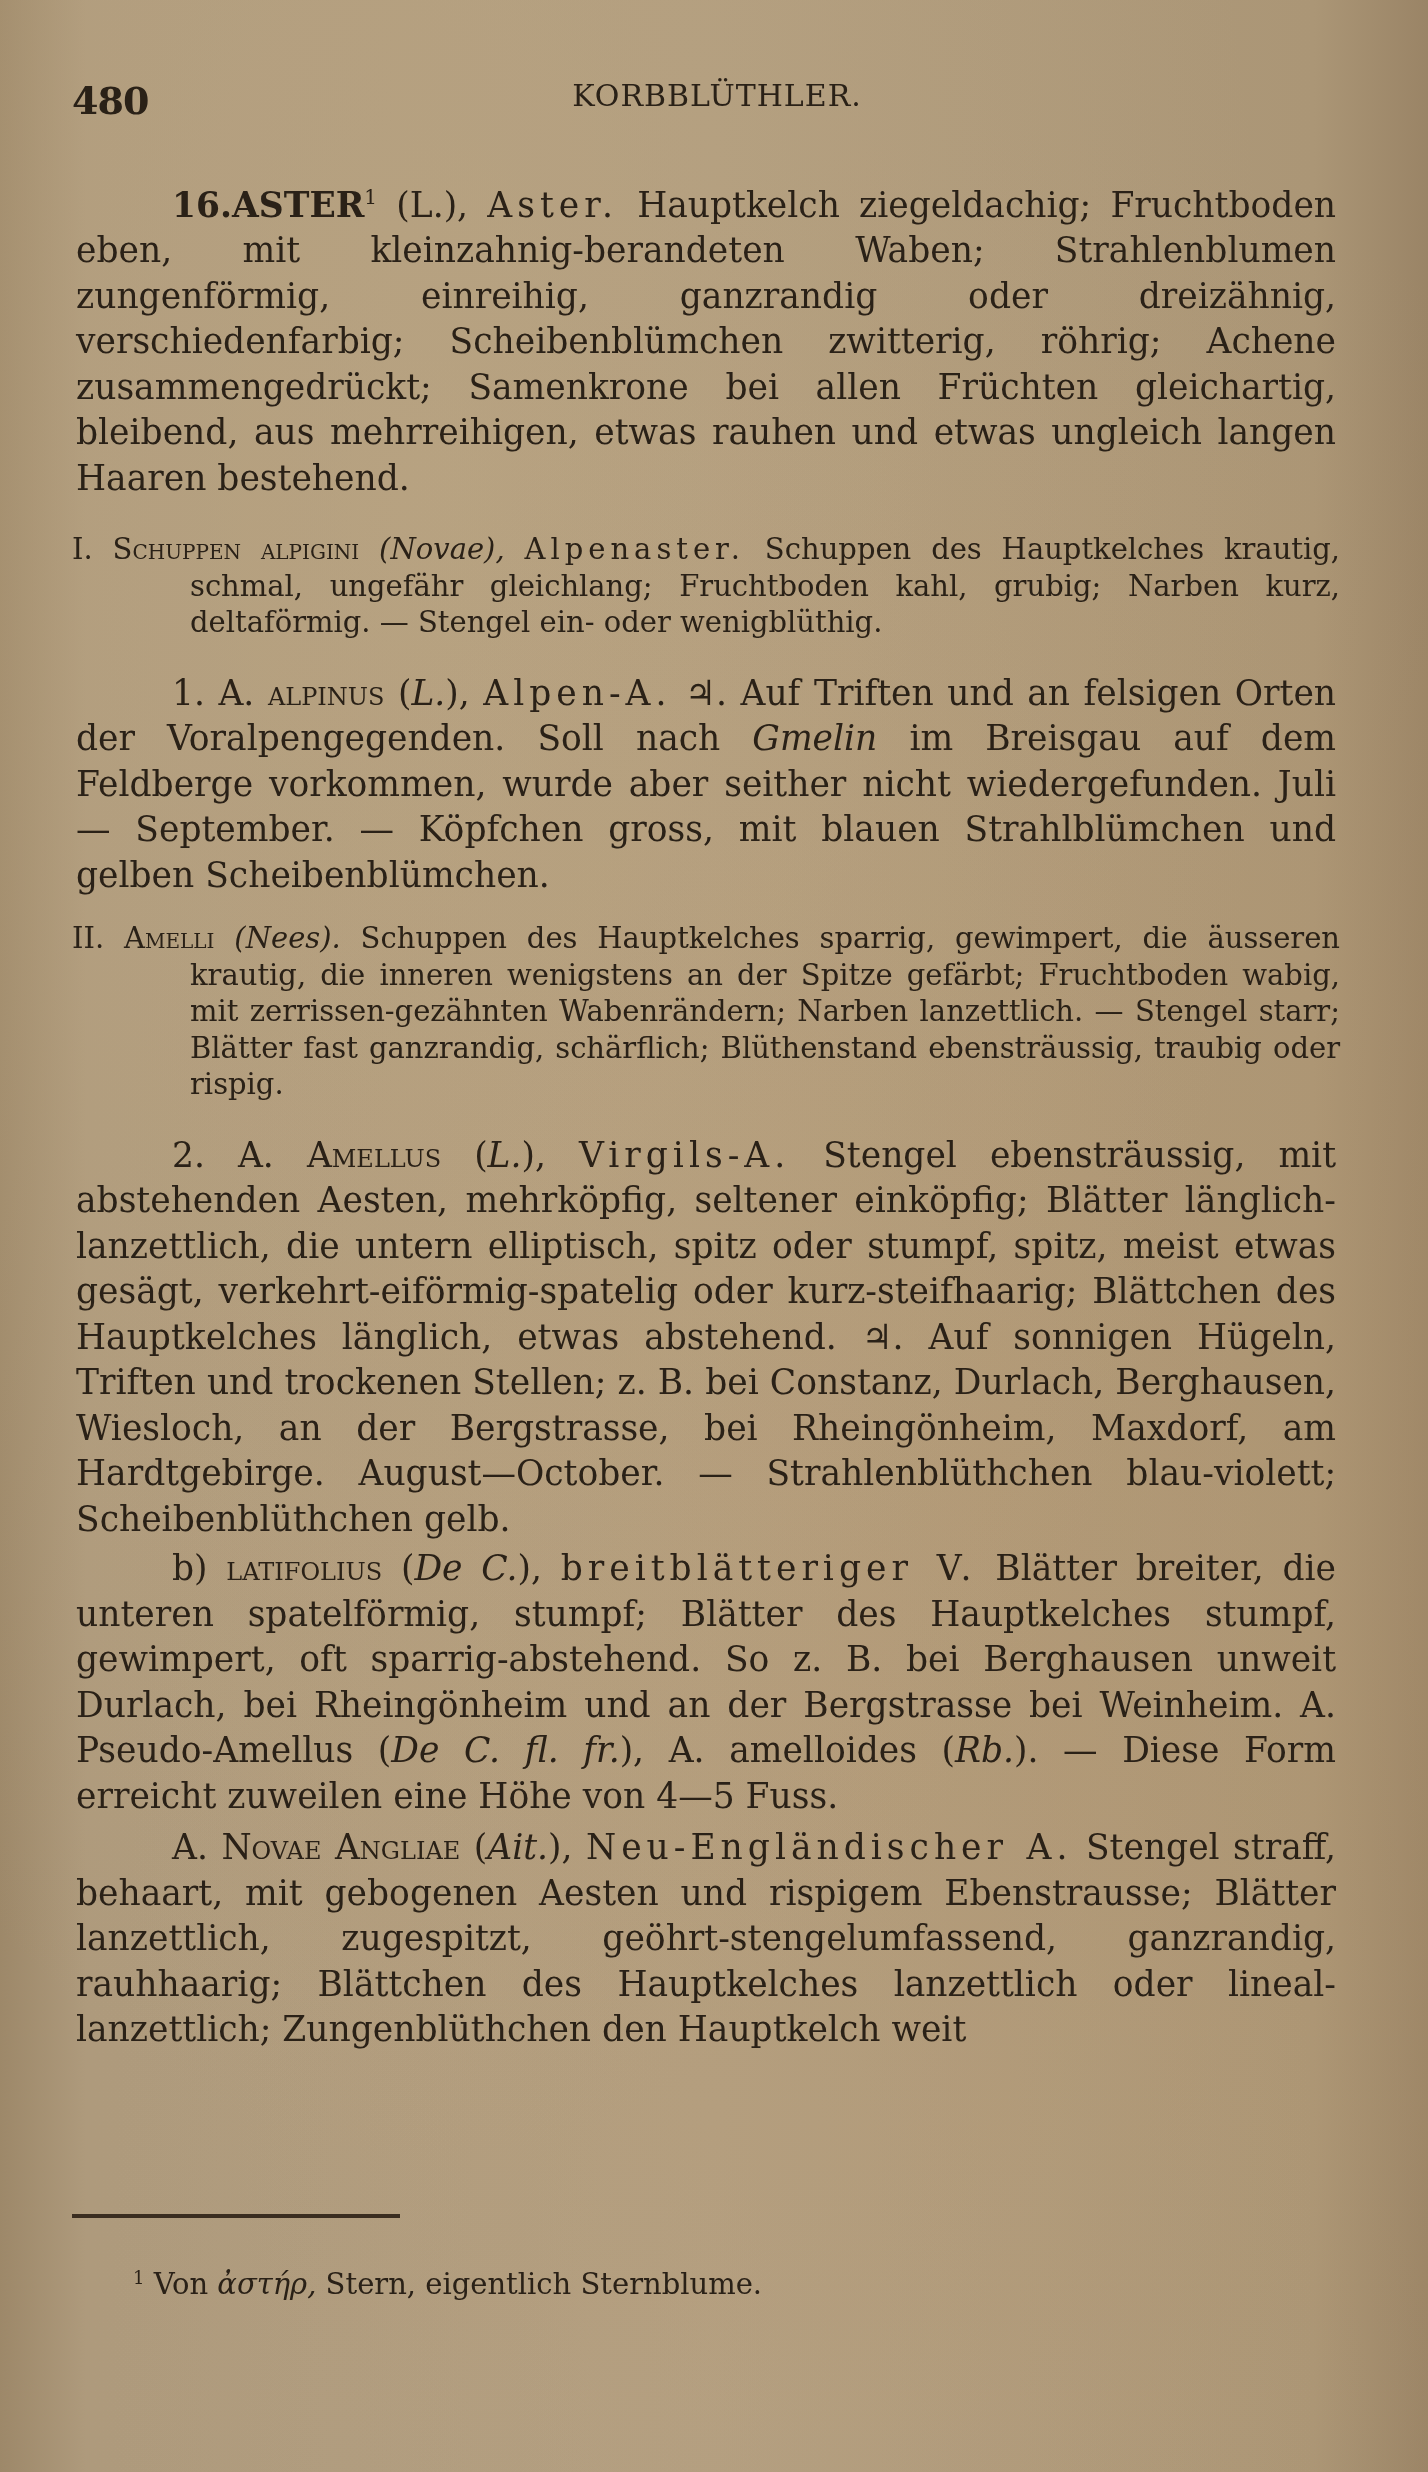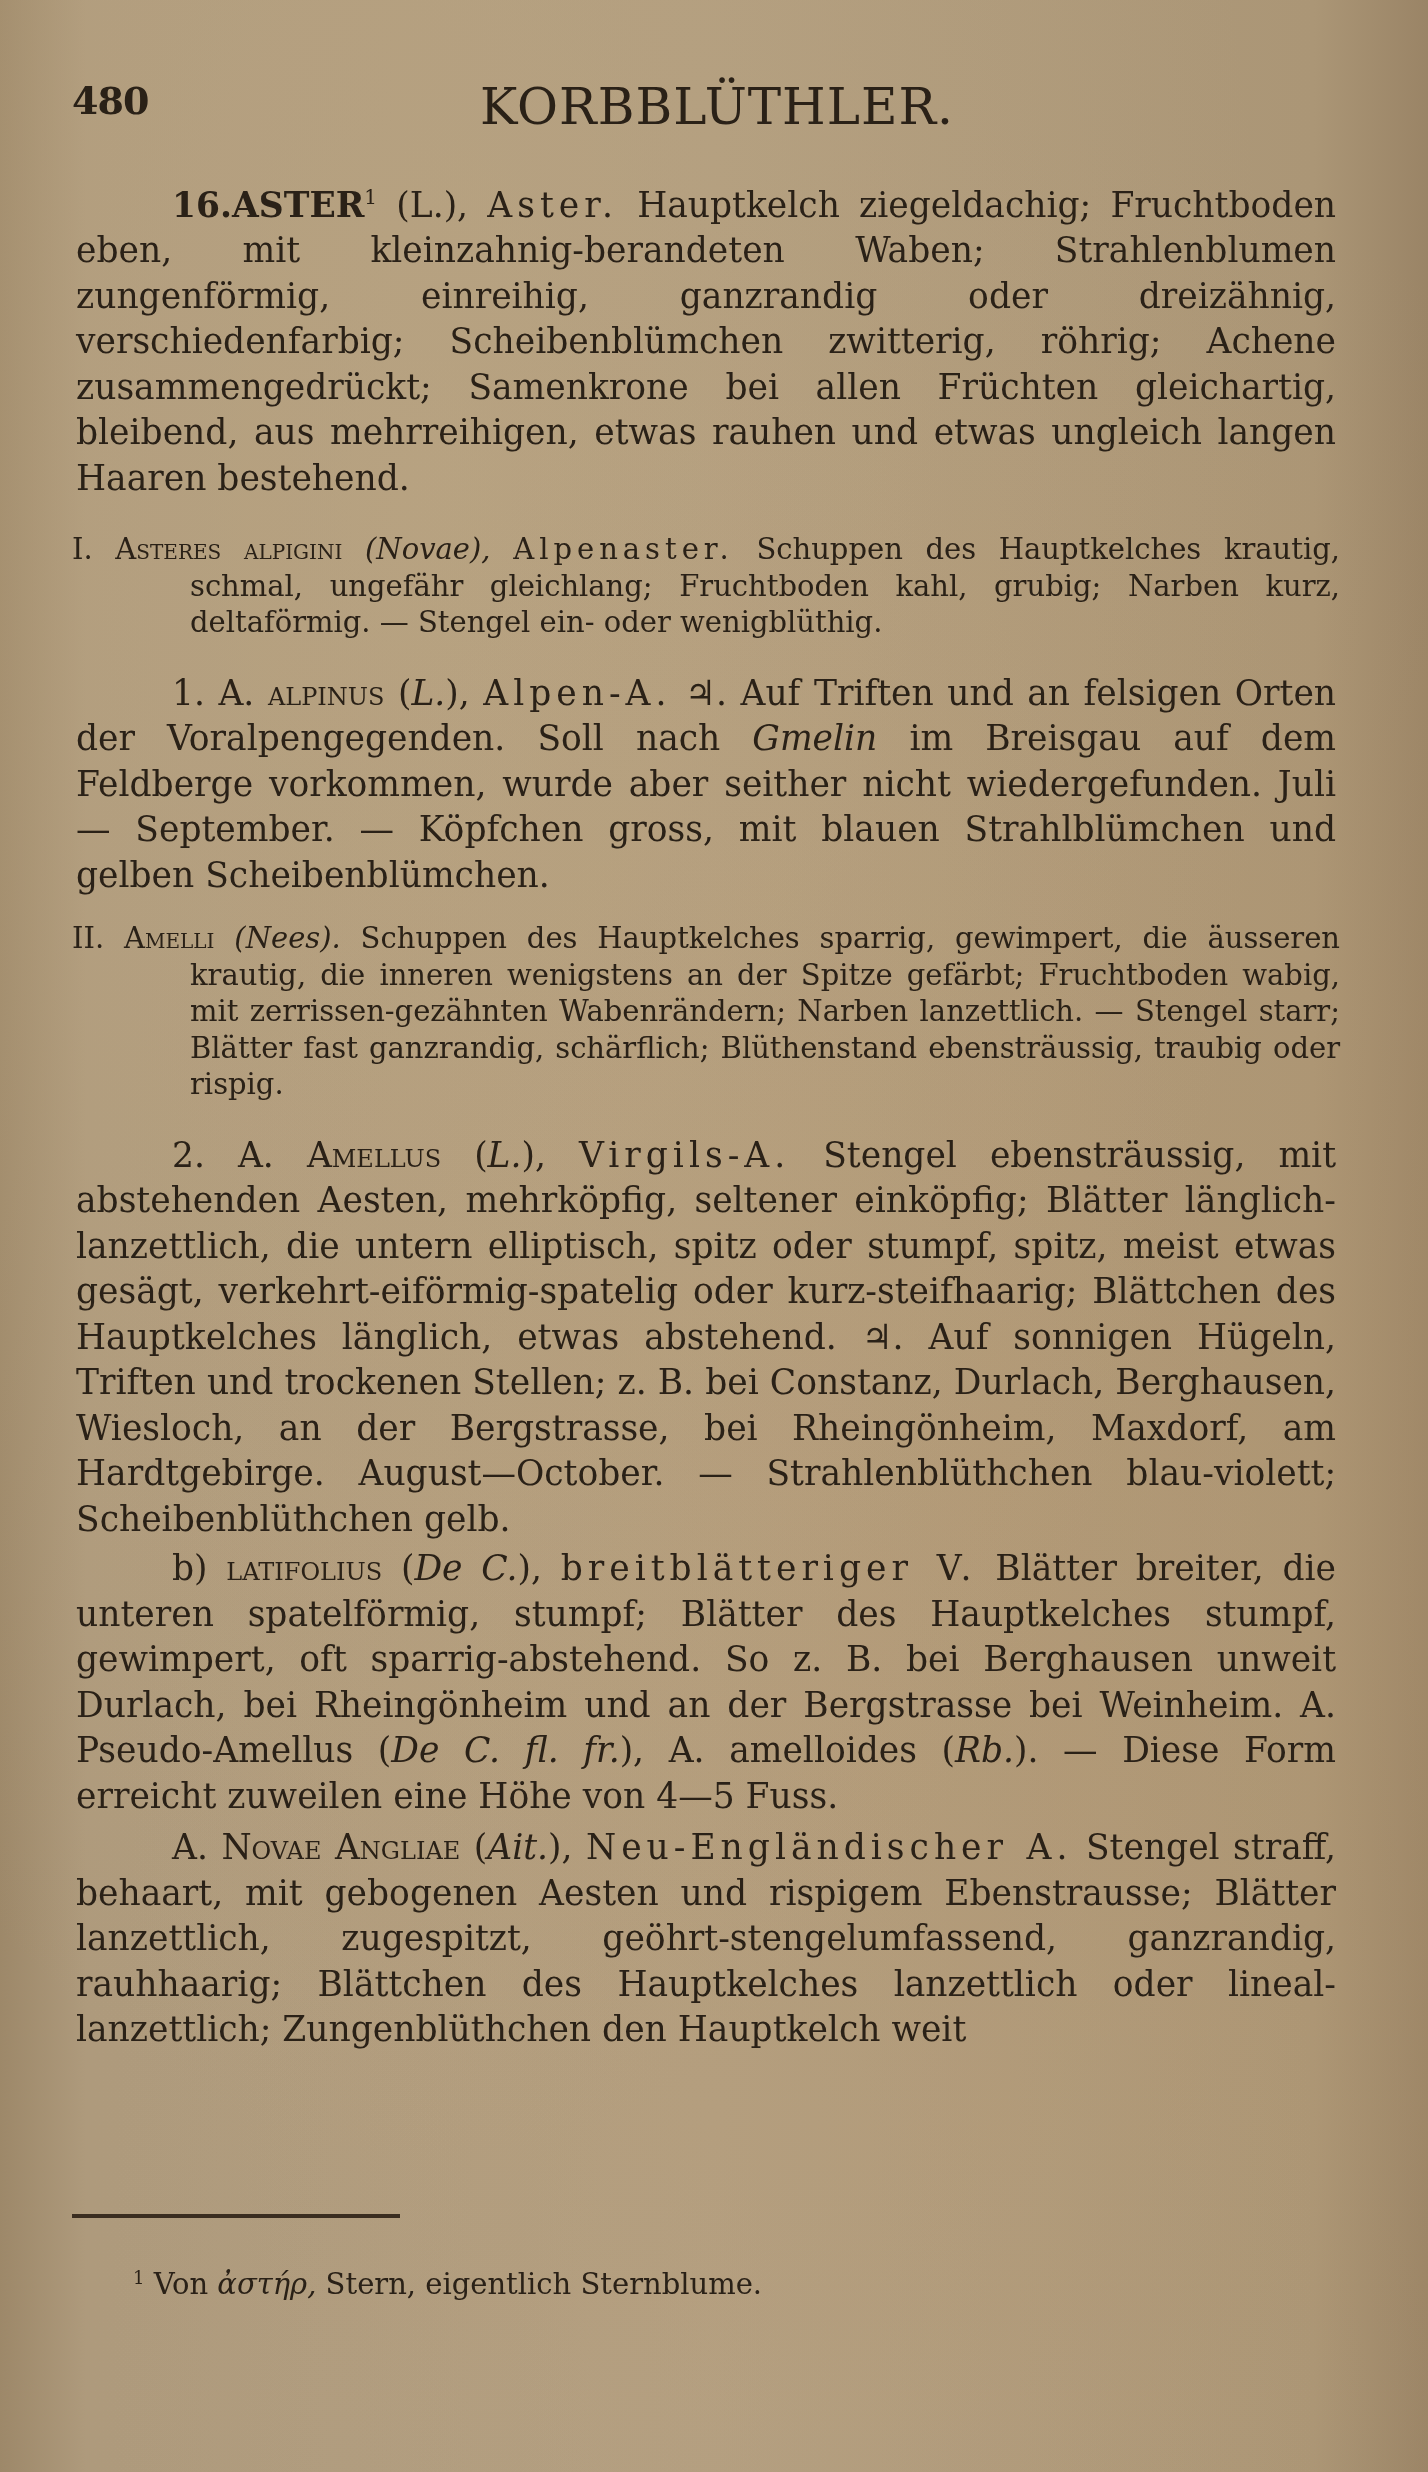--- a/index.html
+++ b/index.html
@@ -11,21 +11,21 @@
       radial-gradient(ellipse at 70% 60%, rgba(180,150,110,0.45), rgba(0,0,0,0) 65%),
       radial-gradient(ellipse at 50% 95%, rgba(185,165,135,0.5), rgba(0,0,0,0) 60%),
       linear-gradient(90deg, #9d8869 0%, #ae9a7c 6%, #b09c7e 50%, #ab9676 92%, #9a8466 100%);
     font-family: "DejaVu Serif", "Liberation Serif", serif;
     color: #2a2117;
     position: relative;
   }
   .page { position: absolute; left: 0; top: 0; width: 1428px; height: 1808px; }
   .running-head { position: absolute; top: 78px; left: 72px; width: 1280px; height: 50px; }
   .page-number { position: absolute; left: 0; top: 0; font-size: 38px; font-weight: bold; letter-spacing: -1px; }
-  .running-title { position: absolute; left: 0; right: 0; top: 0; text-align: center; font-size: 50px; letter-spacing: 1px; padding-left: 10px; }
+  .running-title { position: absolute; left: 0; right: 0; top: 0; text-align: center; font-size: 30px; letter-spacing: 1px; padding-left: 10px; }
 
   .body-text { position: absolute; left: 72px; top: 175px; width: 1268px; }
   .para { font-size: 34.5px; line-height: 45.5px; text-align: justify; margin: 4px; }
   .para.indent { text-indent: 96px; }
   .para .bold { font-weight: bold; }
   .sc { font-variant: small-caps; }
   .sp { letter-spacing: 5px; }
   .it { font-style: italic; }
 
   .section { font-size: 29px; line-height: 36.5px; text-align: justify; margin: 0; padding-left: 118px; text-indent: -118px; }
@@ -50,21 +50,21 @@
 
   <div class="running-head">
     <span class="page-number">480</span>
     <span class="running-title">KORBBLÜTHLER.</span>
   </div>
 
   <div class="body-text">
 
     <p class="para indent" id="p-intro"><span class="bold">16.</span><span class="bold">ASTER</span><sup style="font-size:20px;">1</sup> <span>(L.),</span> <span class="sp">Aster.</span> <span>Hauptkelch ziegeldachig; Fruchtboden eben, mit kleinzahnig-berandeten Waben; Strahlenblumen zungenförmig, einreihig, ganzrandig oder dreizähnig, verschiedenfarbig; Scheibenblümchen zwitterig, röhrig; Achene zusammengedrückt; Samenkrone bei allen Früchten gleichartig, bleibend, aus mehrreihigen, etwas rauhen und etwas ungleich langen Haaren bestehend.</span></p>
 
-    <p class="section" id="sec-1"><span>I.</span> <span class="sc">Asteres alpigini</span> <span class="it">(Novae),</span> <span class="sp">Alpenaster.</span> <span>Schuppen des Hauptkelches krautig, schmal, ungefähr gleichlang; Fruchtboden kahl, grubig; Narben kurz, deltaförmig. — Stengel ein- oder wenigblüthig.</span></p>
+    <p class="section" id="sec-1"><span>I.</span> <span class="sc">Schuppen alpigini</span> <span class="it">(Novae),</span> <span class="sp">Alpenaster.</span> <span>Schuppen des Hauptkelches krautig, schmal, ungefähr gleichlang; Fruchtboden kahl, grubig; Narben kurz, deltaförmig. — Stengel ein- oder wenigblüthig.</span></p>
 
     <p class="para indent" id="p-alpinus"><span>1.</span> <span>A.</span> <span class="sc">alpinus</span> (<span class="it">L.</span>), <span class="sp">Alpen-A.</span> <span>♃.</span> <span>Auf Triften und an felsigen Orten der Voralpengegenden. Soll nach</span> <span class="it">Gmelin</span> <span>im Breisgau auf dem Feldberge vorkommen, wurde aber seither nicht wiedergefunden. Juli — September. — Köpfchen gross, mit blauen Strahlblümchen und gelben Scheibenblümchen.</span></p>
 
     <p class="section" id="sec-2"><span>II.</span> <span class="sc">Amelli</span> <span class="it">(Nees).</span> <span>Schuppen des Hauptkelches sparrig, gewimpert, die äusseren krautig, die inneren wenigstens an der Spitze gefärbt; Fruchtboden wabig, mit zerrissen-gezähnten Wabenrändern; Narben lanzettlich. — Stengel starr; Blätter fast ganzrandig, schärflich; Blüthenstand ebensträussig, traubig oder rispig.</span></p>
 
     <p class="para indent" id="p-amellus"><span>2.</span> <span>A.</span> <span class="sc">Amellus</span> (<span class="it">L.</span>), <span class="sp">Virgils-A.</span> <span>Stengel ebensträussig, mit abstehenden Aesten, mehrköpfig, seltener einköpfig; Blätter länglich-lanzettlich, die untern elliptisch, spitz oder stumpf, spitz, meist etwas gesägt, verkehrt-eiförmig-spatelig oder kurz-steifhaarig; Blättchen des Hauptkelches länglich, etwas abstehend.</span> <span>♃.</span> <span>Auf sonnigen Hügeln, Triften und trockenen Stellen; z. B. bei Constanz, Durlach, Berghausen, Wiesloch, an der Bergstrasse, bei Rheingönheim, Maxdorf, am Hardtgebirge. August—October. — Strahlenblüthchen blau-violett; Scheibenblüthchen gelb.</span></p>
 
     <p class="para indent" id="p-latifolius"><span>b)</span> <span class="sc">latifolius</span> (<span class="it">De C.</span>), <span class="sp">breitblätteriger V.</span> <span>Blätter breiter, die unteren spatelförmig, stumpf; Blätter des Hauptkelches stumpf, gewimpert, oft sparrig-abstehend. So z. B. bei Berghausen unweit Durlach, bei Rheingönheim und an der Bergstrasse bei Weinheim. A. Pseudo-Amellus (</span><span class="it">De C. fl. fr.</span><span>), A. amelloides (</span><span class="it">Rb.</span><span>). — Diese Form erreicht zuweilen eine Höhe von 4—5 Fuss.</span></p>
 
     <p class="para indent" id="p-novae"><span>A.</span> <span class="sc">Novae Angliae</span> (<span class="it">Ait.</span>), <span class="sp">Neu-Engländischer A.</span> <span>Stengel straff, behaart, mit gebogenen Aesten und rispigem Ebenstrausse; Blätter lanzettlich, zugespitzt, geöhrt-stengelumfassend, ganzrandig, rauhhaarig; Blättchen des Hauptkelches lanzettlich oder lineal-lanzettlich; Zungenblüthchen den Hauptkelch weit</span></p>

